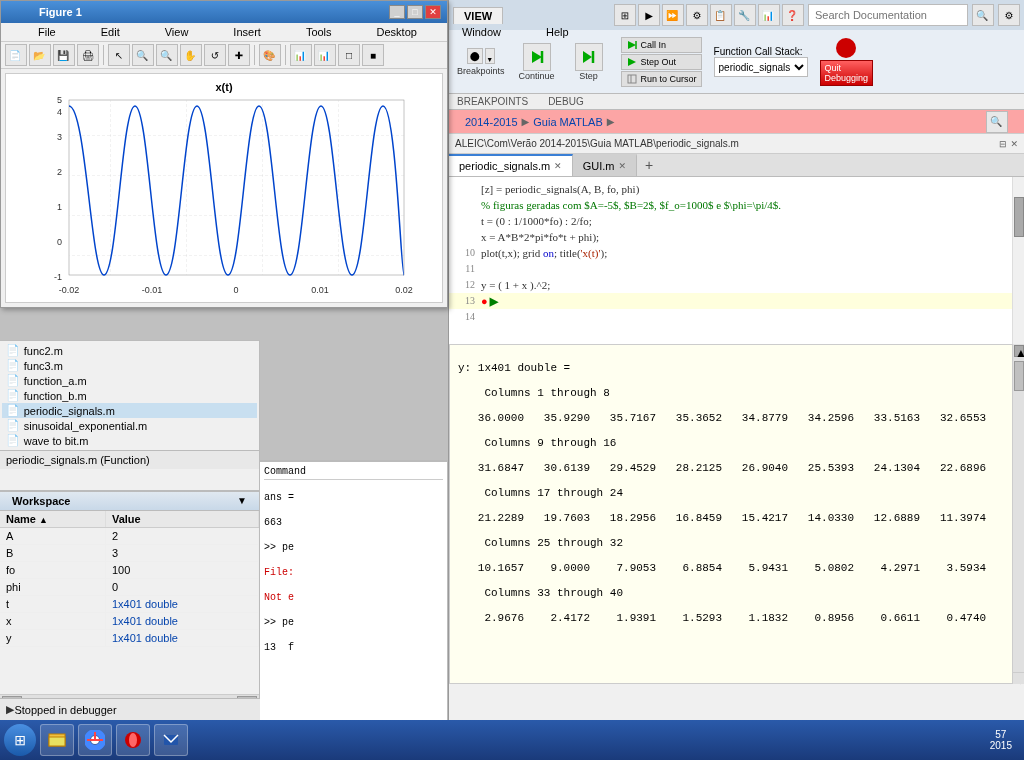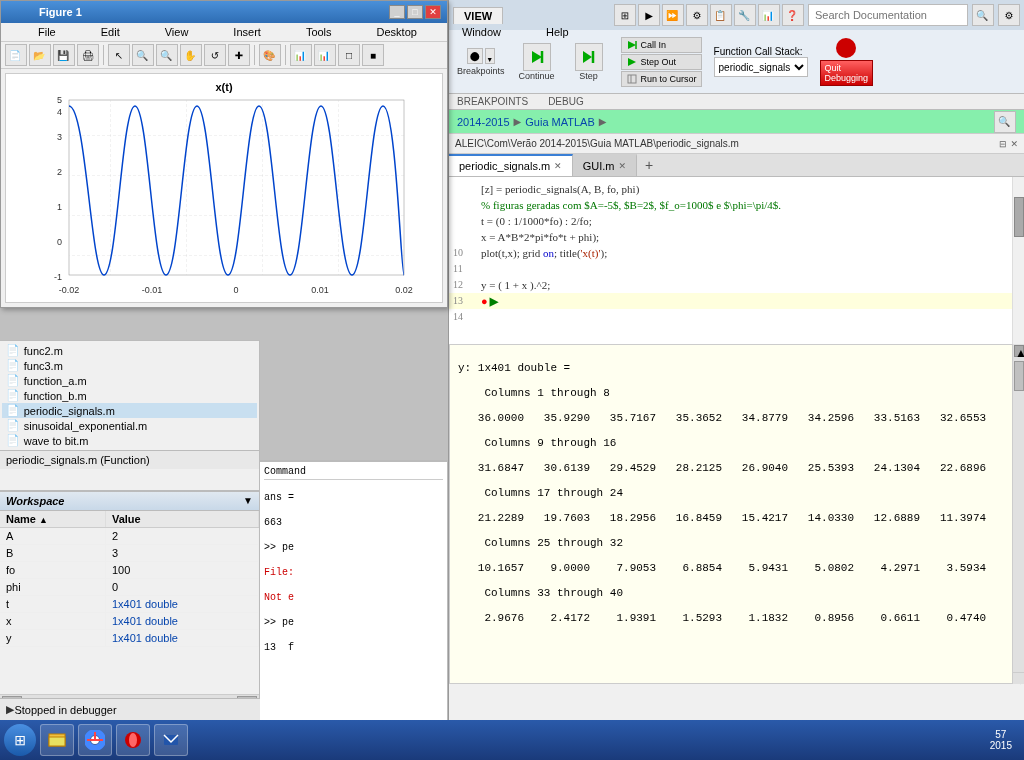--- a/index.html
+++ b/index.html
@@ -147,23 +147,23 @@
       padding: 2px 8px;
       font-size: 10px;
       color: #555;
       background: #eee;
       display: flex;
       gap: 20px;
     }
 
     
     .path-bar {
-      background: #86efac;
+      background: #fca5a5;
       border-bottom: 1px solid #ccc;
-      padding: 3px 8px;
+      padding: 3px 16px;
       font-size: 11px;
       display: flex;
       align-items: center;
       gap: 4px;
       height: 24px;
     }
     .path-bar .arrow { color: #666; font-size: 10px; }
     .path-part { color: #0645ad; cursor: pointer; }
 
     
@@ -212,21 +212,21 @@
       padding: 4px 0;
       height: 167px;
       overflow: hidden;
       position: relative;
     }
     .code-line {
       display: flex;
       line-height: 16px;
       padding: 0 4px;
     }
-    .line-num { color: #888; min-width: 28px; text-align: left; padding-right: 6px; font-size: 10px; }
+    .line-num { color: #888; min-width: 28px; text-align: right; padding-right: 6px; font-size: 10px; }
     .code-content { color: #333; flex: 1; }
     .code-green { color: #007700; }
     .debug-arrow { color: green; font-weight: bold; margin-right: 2px; }
 
     
     .output-area {
       background: #fffff0;
       border: 1px solid #ccc;
       font-family: 'Courier New', monospace;
       font-size: 11px;
@@ -247,27 +247,26 @@
       gap: 4px;
     }
     .file-icon { color: #336699; font-size: 11px; }
     .file-item.selected { background: #c8dff0; }
 
     
     .workspace-header {
       background: linear-gradient(to bottom, #e0e8f0, #c8d8e8);
       border-top: 2px solid #bbb;
       border-bottom: 1px solid #bbb;
-      padding: 3px 6px;
+      padding: 3px 12px;
       font-size: 11px;
       font-weight: bold;
       display: flex;
       align-items: flex-start;
       justify-content: space-between;
-      font-style: italic;
     }
     .workspace-table {
       width: 100%;
       font-size: 11px;
       border-collapse: collapse;
     }
     .workspace-table th {
       background: #e8e8e8;
       border-bottom: 1px solid #ccc;
       border-right: 1px solid #ddd;

